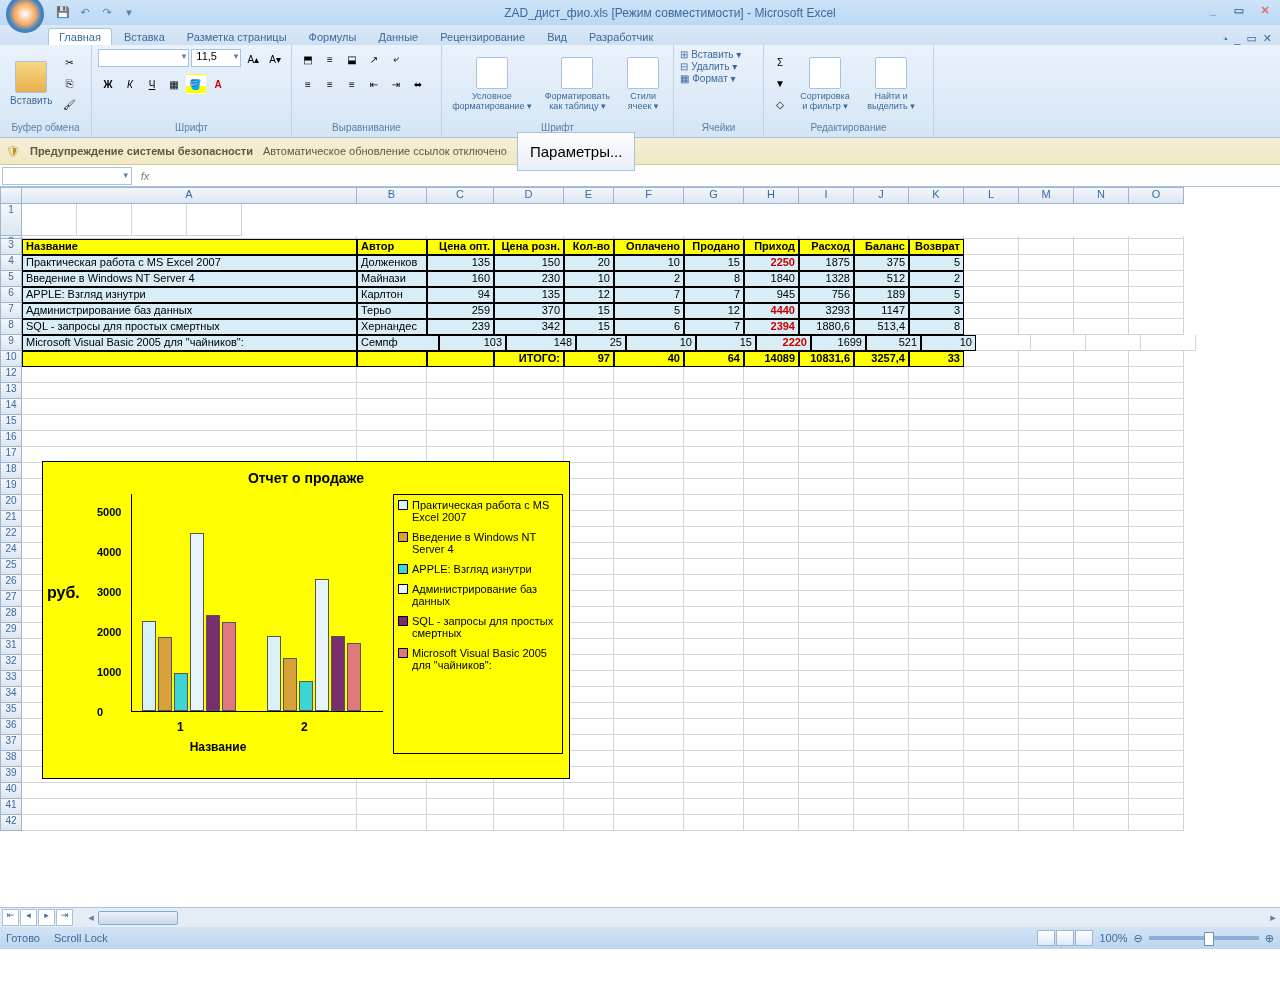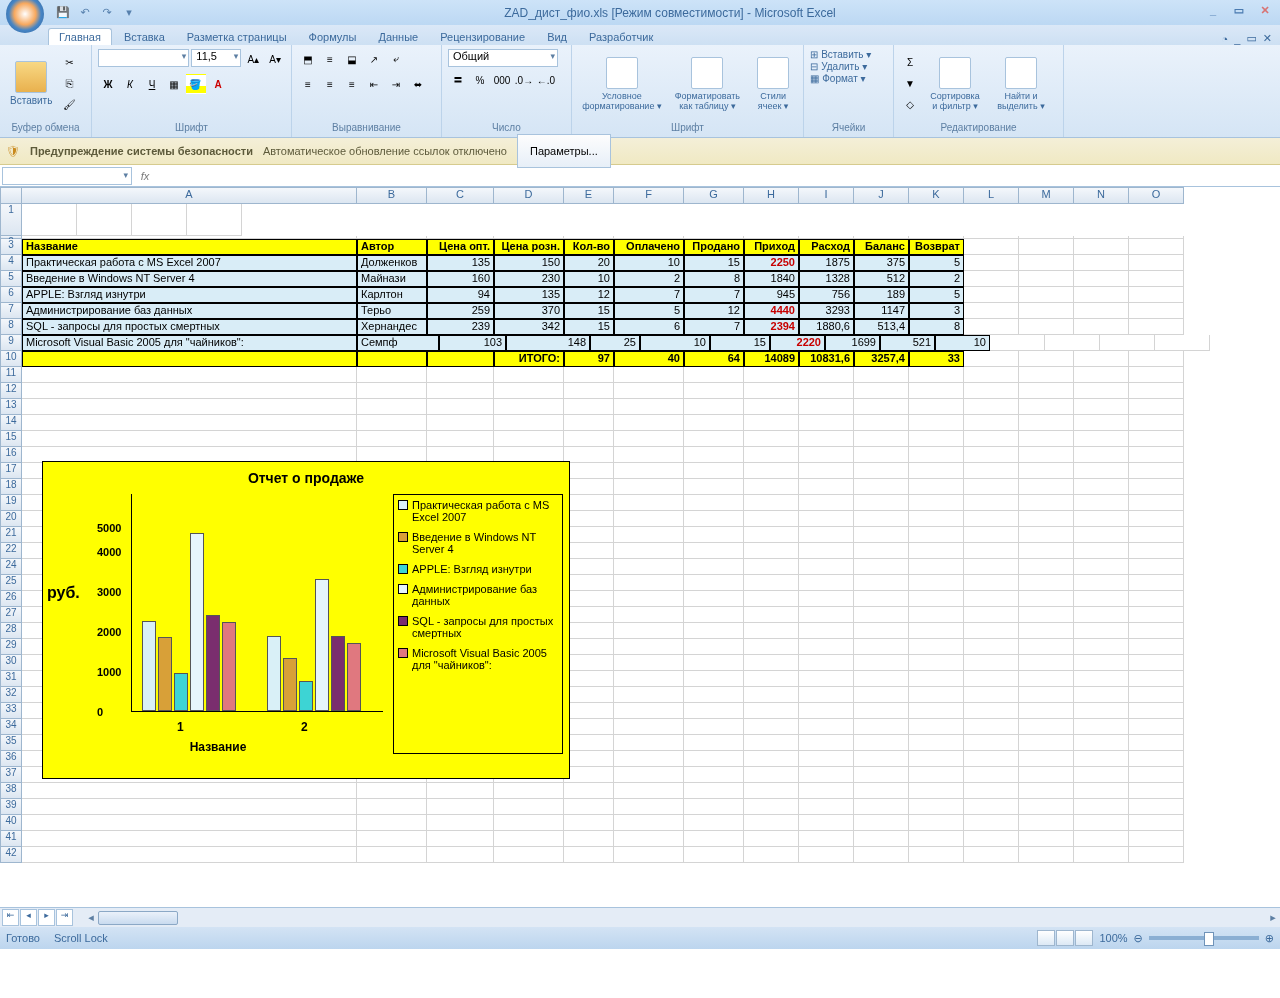--- a/index.html
+++ b/index.html
@@ -24,21 +24,21 @@
   .rbtn .ic { width: 22px; height: 22px; background: #fff; border: 1px solid #a8c3dd; border-radius: 2px; margin-bottom: 2px; }
   .rbtn.big .ic { width: 32px; height: 32px; }
   .smallbtns { display: flex; flex-direction: column; gap: 1px; }
   .smallbtn { width: 20px; height: 20px; border: 1px solid transparent; display: flex; align-items: center; justify-content: center; font-size: 10px; }
   .combo { height: 18px; border: 1px solid #a8c3dd; background: #fff; padding: 0 14px 0 4px; font-size: 11px; position: relative; min-width: 50px; }
   .combo::after { content: "▾"; position: absolute; right: 2px; top: 1px; color: #5d7fa3; font-size: 9px; }
   .fontrow { display: flex; gap: 2px; margin-bottom: 2px; }
   .secbar { height: 27px; background: linear-gradient(#f4efd8, #f0e9c3); border-bottom: 1px solid #d6cb8e; display: flex; align-items: center; padding: 0 6px; gap: 10px; font-size: 11px; color: #5d5a3a; }
   .secbar .shield { color: #c98a1e; }
   .secbar .bold { font-weight: bold; }
-  .secbar button { background: linear-gradient(#fdfdfd, #e7eff8); border: 1px solid #a8c3dd; padding: 10px 12px; font-size: 11px; }
+  .secbar button { background: linear-gradient(#fdfdfd, #e7eff8); border: 1px solid #a8c3dd; padding: 10px 12px; font-size: 15px; }
   .fxbar { height: 22px; background: #fff; border-bottom: 1px solid #a8c3dd; display: flex; align-items: center; }
   .namebox { width: 130px; height: 18px; border: 1px solid #a8c3dd; margin: 0 2px; font-size: 11px; padding: 0 4px; position: relative; }
   .namebox::after { content: "▾"; position: absolute; right: 3px; top: 2px; color: #5d7fa3; font-size: 9px; }
   .fxicon { width: 22px; color: #7a7a7a; text-align: center; font-style: italic; }
   .fxinput { flex: 1; height: 18px; padding: 0 4px; font-size: 11px; }
   .gridwrap { position: relative; height: 720px; overflow: hidden; background: #fff; }
   .colheads { display: flex; position: sticky; top: 0; }
   .corner { width: 22px; height: 17px; background: linear-gradient(#f4f7fb, #dce6f1); border: 1px solid #9eb6ce; }
   .ch { height: 17px; background: linear-gradient(#f4f7fb, #dce6f1); border: 1px solid #9eb6ce; border-left: none; text-align: center; font-size: 11px; color: #3c6a9c; }
   .rows { }
@@ -175,33 +175,20 @@
         <div class="smallbtn">≡</div>
         <div class="smallbtn">≡</div>
         <div class="smallbtn">≡</div>
         <div class="smallbtn">⇤</div>
         <div class="smallbtn">⇥</div>
         <div class="smallbtn">⬌</div>
       </div>
     </div>
     <div class="rgroup-label">Выравнивание</div>
   </div>
-  <div class="rgroup" style="width:130px">
-    <div class="rgroup-body" style="flex-direction:column;align-items:stretch">
-      <div class="combo" style="width:110px">Общий</div>
-      <div class="fontrow">
-        <div class="smallbtn">〓</div>
-        <div class="smallbtn">%</div>
-        <div class="smallbtn">000</div>
-        <div class="smallbtn">.0→</div>
-        <div class="smallbtn">←.0</div>
-      </div>
-    </div>
-    <div class="rgroup-label">Число</div>
-  </div>
   <div class="rgroup" style="width:232px">
     <div class="rgroup-body">
       <div class="rbtn big">
           <div class="ic"></div>
           <span style="font-size:9px;text-align:center;max-width:80px">Условное форматирование ▾</span>
         </div>
       <div class="rbtn big">
           <div class="ic"></div>
           <span style="font-size:9px;text-align:center;max-width:70px">Форматировать как таблицу ▾</span>
         </div>
@@ -404,21 +391,21 @@
         <div class="cell" style="width: 55px;"></div>
         <div class="cell" style="width: 55px;"></div>
         <div class="cell" style="width: 55px;"></div>
         <div class="cell" style="width: 55px;"></div>
       </div>
       <div class="row">
         <div class="rh">9</div>
         <div class="cell lblue" style="width: 335px;">Microsoft Visual Basic 2005 для "чайников":</div>
         <div class="cell lblue" style="width: 82px;">Семпф</div>
         <div class="cell lblue tnum" style="width: 67px;">103</div>
-        <div class="cell lblue tnum" style="width: 84px;">148</div>
+        <div class="cell lblue tnum" style="width: 70px;">148</div>
         <div class="cell lblue tnum" style="width: 50px;">25</div>
         <div class="cell lblue tnum" style="width: 70px;">10</div>
         <div class="cell lblue tnum" style="width: 60px;">15</div>
         <div class="cell lblue tnum tred" style="width: 55px; padding-left: 16px;">2220</div>
         <div class="cell lblue tnum" style="width: 55px;">1699</div>
         <div class="cell lblue tnum" style="width: 55px;">521</div>
         <div class="cell lblue tnum" style="width: 55px;">10</div>
         <div class="cell" style="width: 55px;"></div>
         <div class="cell" style="width: 55px;"></div>
         <div class="cell" style="width: 55px;"></div>
@@ -436,38 +423,20 @@
         <div class="cell yellowtot" style="width: 55px;">14089</div>
         <div class="cell yellowtot" style="width: 55px;">10831,6</div>
         <div class="cell yellowtot" style="width: 55px;">3257,4</div>
         <div class="cell yellowtot" style="width: 55px;">33</div>
         <div class="cell" style="width: 55px;"></div>
         <div class="cell" style="width: 55px;"></div>
         <div class="cell" style="width: 55px;"></div>
         <div class="cell" style="width: 55px;"></div>
       </div>
       <div class="row">
-        <div class="rh">11</div>
-        <div class="cell" style="width: 335px;"></div>
-        <div class="cell" style="width: 70px;"></div>
-        <div class="cell" style="width: 67px;"></div>
-        <div class="cell" style="width: 70px;"></div>
-        <div class="cell" style="width: 50px;"></div>
-        <div class="cell" style="width: 70px;"></div>
-        <div class="cell" style="width: 60px;"></div>
-        <div class="cell" style="width: 55px;"></div>
-        <div class="cell" style="width: 55px;"></div>
-        <div class="cell" style="width: 55px;"></div>
-        <div class="cell" style="width: 55px;"></div>
-        <div class="cell" style="width: 55px;"></div>
-        <div class="cell" style="width: 55px;"></div>
-        <div class="cell" style="width: 55px;"></div>
-        <div class="cell" style="width: 55px;"></div>
-      </div>
-      <div class="row">
         <div class="rh">12</div>
         <div class="cell" style="width: 335px;"></div>
         <div class="cell" style="width: 70px;"></div>
         <div class="cell" style="width: 67px;"></div>
         <div class="cell" style="width: 70px;"></div>
         <div class="cell" style="width: 50px;"></div>
         <div class="cell" style="width: 70px;"></div>
         <div class="cell" style="width: 60px;"></div>
         <div class="cell" style="width: 55px;"></div>
         <div class="cell" style="width: 55px;"></div>
@@ -743,38 +712,20 @@
         <div class="cell" style="width: 55px;"></div>
         <div class="cell" style="width: 55px;"></div>
         <div class="cell" style="width: 55px;"></div>
         <div class="cell" style="width: 55px;"></div>
         <div class="cell" style="width: 55px;"></div>
         <div class="cell" style="width: 55px;"></div>
         <div class="cell" style="width: 55px;"></div>
       </div>
       <div class="row">
         <div class="rh">29</div>
-        <div class="cell" style="width: 335px;"></div>
-        <div class="cell" style="width: 70px;"></div>
-        <div class="cell" style="width: 67px;"></div>
-        <div class="cell" style="width: 70px;"></div>
-        <div class="cell" style="width: 50px;"></div>
-        <div class="cell" style="width: 70px;"></div>
-        <div class="cell" style="width: 60px;"></div>
-        <div class="cell" style="width: 55px;"></div>
-        <div class="cell" style="width: 55px;"></div>
-        <div class="cell" style="width: 55px;"></div>
-        <div class="cell" style="width: 55px;"></div>
-        <div class="cell" style="width: 55px;"></div>
-        <div class="cell" style="width: 55px;"></div>
-        <div class="cell" style="width: 55px;"></div>
-        <div class="cell" style="width: 55px;"></div>
-      </div>
-      <div class="row">
-        <div class="rh">30</div>
         <div class="cell" style="width: 335px;"></div>
         <div class="cell" style="width: 70px;"></div>
         <div class="cell" style="width: 67px;"></div>
         <div class="cell" style="width: 70px;"></div>
         <div class="cell" style="width: 50px;"></div>
         <div class="cell" style="width: 70px;"></div>
         <div class="cell" style="width: 60px;"></div>
         <div class="cell" style="width: 55px;"></div>
         <div class="cell" style="width: 55px;"></div>
         <div class="cell" style="width: 55px;"></div>
@@ -1026,21 +977,21 @@
             </div>
           </div>
         <div class="xtick" style="left:128px">1</div>
         <div class="xtick" style="left:252px">2</div>
         <div class="xaxis-label" style="position:absolute;bottom:0;left:0;right:0">Название</div>
       <div class="ytick" style="bottom: 36px;">0</div>
           <div class="ytick" style="bottom: 76px;">1000</div>
           <div class="ytick" style="bottom: 116px;">2000</div>
           <div class="ytick" style="bottom: 156px;">3000</div>
           <div class="ytick" style="bottom: 196px;">4000</div>
-          <div class="ytick" style="bottom: 220px;">5000</div>
+          <div class="ytick" style="bottom: 236px;">5000</div>
         </div>
       <div class="legend" id="legend">
           <div class="legend-item">
             <div class="swatch" style="background: rgb(217, 240, 247);"></div>
             <div>Практическая работа с MS Excel 2007</div>
           </div>
           <div class="legend-item">
             <div class="swatch" style="background: rgb(216, 160, 56);"></div>
             <div>Введение в Windows NT Server 4</div>
           </div>

